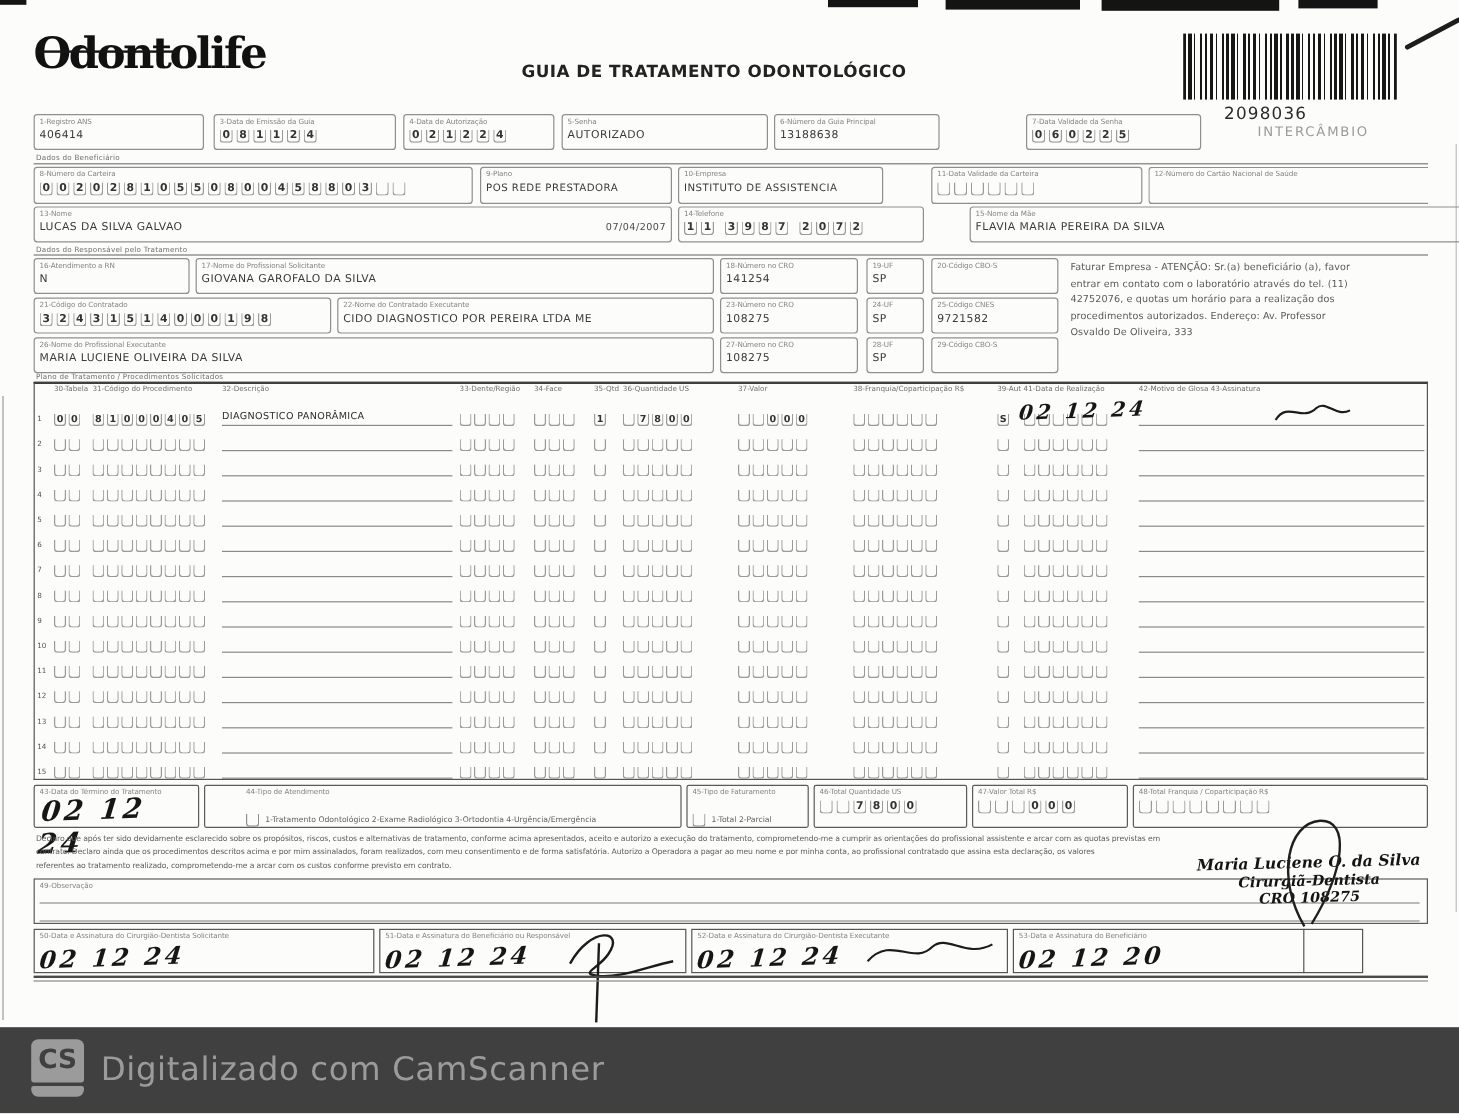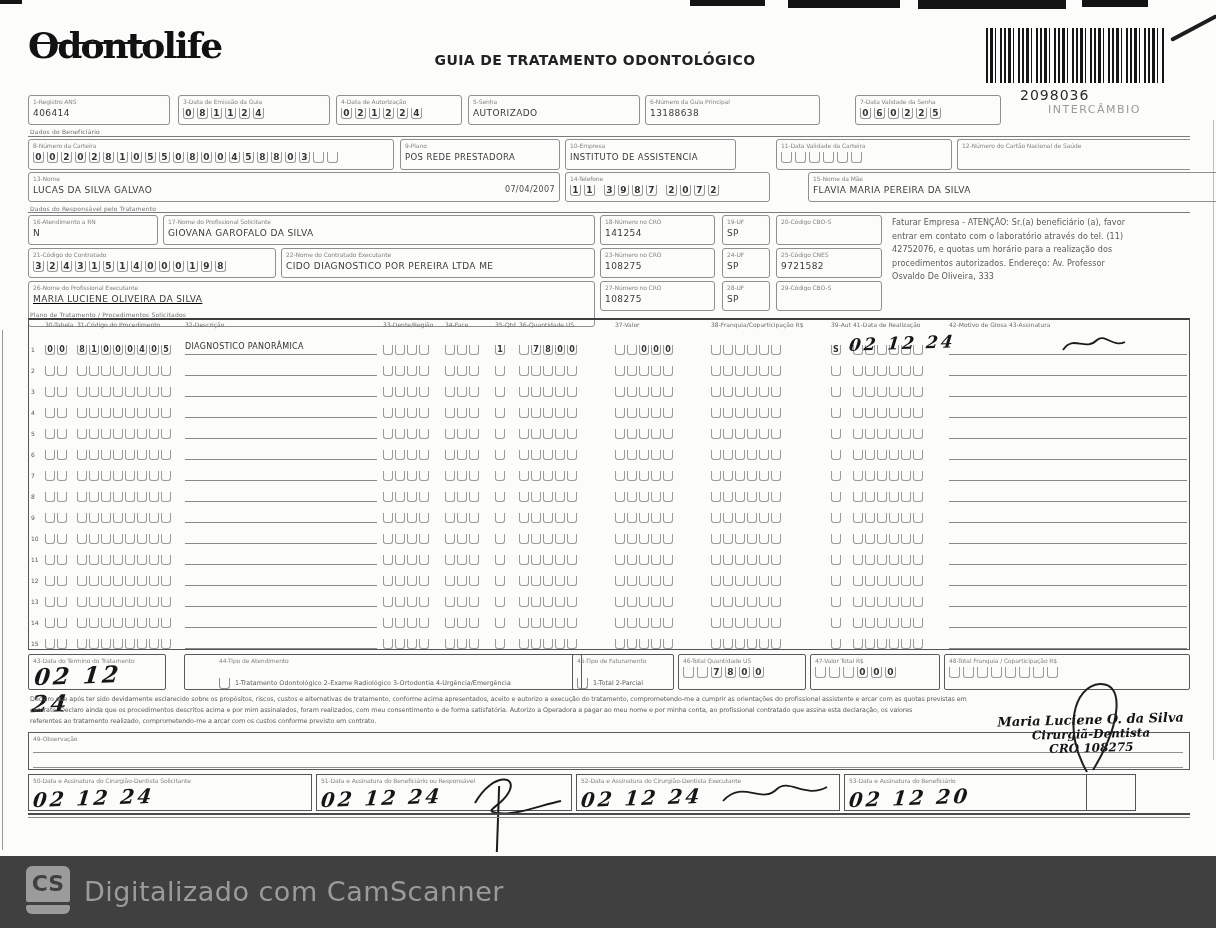--- a/index.html
+++ b/index.html
@@ -116,21 +116,21 @@
           <b class="cell">1</b>
           <b class="cell">2</b>
           <b class="cell">2</b>
           <b class="cell">4</b>
         </span>
     </div>
     <div class="box" style="left:468px;top:95px;width:172px;height:30px;">
       <span class="lbl">5-Senha</span>
       <span class="val">AUTORIZADO</span>
     </div>
-    <div class="box" style="left:645px;top:95px;width:175px;height:30px;">
+    <div class="box" style="left:645px;top:95px;width:138px;height:30px;">
       <span class="lbl">6-Número da Guia Principal</span>
       <span class="val">13188638</span>
     </div>
     <div class="box" style="left:855px;top:95px;width:146px;height:30px;">
       <span class="lbl">7-Data Validade da Senha</span>
       <span class="digits">
           <b class="cell">0</b>
           <b class="cell">6</b>
           <b class="cell">0</b>
           <b class="cell">2</b>
@@ -283,21 +283,21 @@
     </div>
     <div class="box" style="left:722px;top:248px;width:48px;height:30px;">
       <span class="lbl">24-UF</span>
       <span class="val">SP</span>
     </div>
     <div class="box" style="left:776px;top:248px;width:106px;height:30px;">
       <span class="lbl">25-Código CNES</span>
       <span class="val">9721582</span>
     </div>
 
-    <div class="box" style="left:28px;top:281px;width:567px;height:46px;text-decoration:underline;">
+    <div class="box" style="left:28px;top:281px;width:567px;height:30px;">
       <span class="lbl">26-Nome do Profissional Executante</span>
       <span class="val">MARIA LUCIENE OLIVEIRA DA SILVA</span>
     </div>
     <div class="box" style="left:600px;top:281px;width:115px;height:30px;">
       <span class="lbl">27-Número no CRO</span>
       <span class="val">108275</span>
     </div>
     <div class="box" style="left:722px;top:281px;width:48px;height:30px;">
       <span class="lbl">28-UF</span>
       <span class="val">SP</span>
@@ -1336,21 +1336,21 @@
             </span>
     <span class="col-rub"></span>
   </div>
 </div>
     </div>
 
     <div class="tot-box" style="left:28px;width:138px;">
       <span class="lbl">43-Data do Término do Tratamento</span>
       <span class="hand" style="font-size:23px;margin-top:-3px;">02 12 24</span>
     </div>
-    <div class="tot-box" style="left:184px;width:398px;padding-left:34px;">
+    <div class="tot-box" style="left:170px;width:398px;padding-left:34px;">
       <span class="lbl">44-Tipo de Atendimento</span>
       <span style="display:block;margin-top:6px;"><i class="chk"></i><span class="opt-text">1-Tratamento Odontológico   2-Exame Radiológico   3-Ortodontia   4-Urgência/Emergência</span></span>
     </div>
     <div class="tot-box" style="left:572px;width:102px;">
       <span class="lbl">45-Tipo de Faturamento</span>
       <span style="display:block;margin-top:6px;"><i class="chk"></i><span class="opt-text">1-Total   2-Parcial</span></span>
     </div>
     <div class="tot-box" style="left:678px;width:128px;">
       <span class="lbl">46-Total Quantidade US</span>
       <span class="digits">

